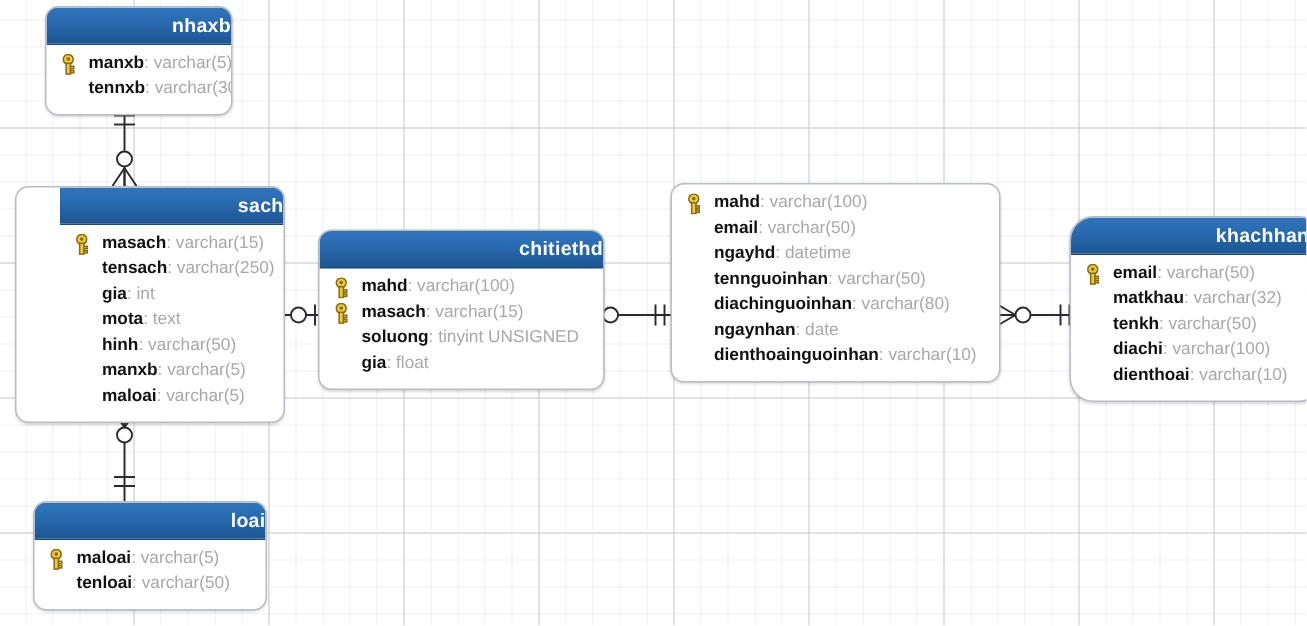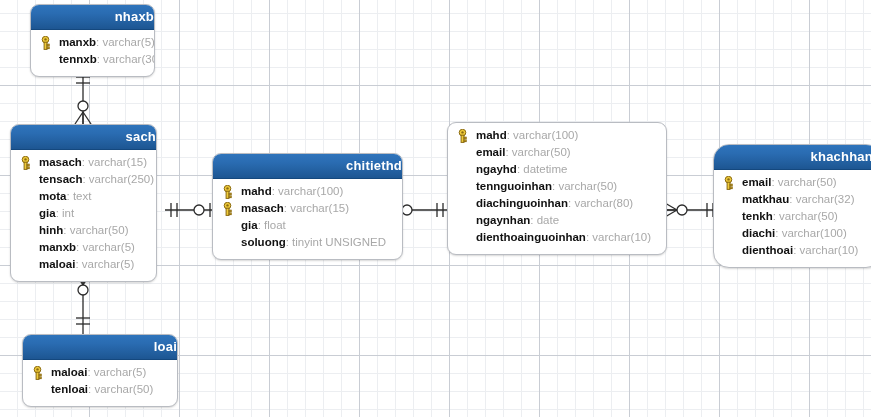--- a/index.html
+++ b/index.html
@@ -167,33 +167,33 @@
           <div class="field"><span class="keyicon"><svg viewBox="0 0 13 14" width="13" height="14">
                 <circle cx="5.5" cy="3.6" r="3.3" fill="#efcb3a" stroke="#8a6a12" stroke-width="1"></circle>
                 <circle cx="5.5" cy="3.4" r="1.2" fill="#8a6a12"></circle>
                 <rect x="4.1" y="6.2" width="2.9" height="7.2" fill="#efcb3a" stroke="#8a6a12" stroke-width="1"></rect>
                 <rect x="7.0" y="8.2" width="2.2" height="1.6" fill="#efcb3a" stroke="#8a6a12" stroke-width="1"></rect>
                 <rect x="7.0" y="11.0" width="2.2" height="1.6" fill="#efcb3a" stroke="#8a6a12" stroke-width="1"></rect>
               </svg></span><span class="fname">manxb</span><span class="ftype">: </span><span class="ftype">varchar(5)</span></div>
           <div class="field"><span class="fname">tennxb</span><span class="ftype">: </span><span class="ftype">varchar(30)</span></div>
         </div>
       </div>
-      <div class="table" style="left: 10px; top: 124px; width: 147px;">
+      <div class="table" style="left: 10px; top: 124px; width: 180px; padding-left: 29px;">
         <div class="table-header">sach</div>
         <div class="table-body">
           <div class="field"><span class="keyicon"><svg viewBox="0 0 13 14" width="13" height="14">
                 <circle cx="5.5" cy="3.6" r="3.3" fill="#efcb3a" stroke="#8a6a12" stroke-width="1"></circle>
                 <circle cx="5.5" cy="3.4" r="1.2" fill="#8a6a12"></circle>
                 <rect x="4.1" y="6.2" width="2.9" height="7.2" fill="#efcb3a" stroke="#8a6a12" stroke-width="1"></rect>
                 <rect x="7.0" y="8.2" width="2.2" height="1.6" fill="#efcb3a" stroke="#8a6a12" stroke-width="1"></rect>
                 <rect x="7.0" y="11.0" width="2.2" height="1.6" fill="#efcb3a" stroke="#8a6a12" stroke-width="1"></rect>
               </svg></span><span class="fname">masach</span><span class="ftype">: </span><span class="ftype">varchar(15)</span></div>
           <div class="field"><span class="fname">tensach</span><span class="ftype">: </span><span class="ftype">varchar(250)</span></div>
+          <div class="field"><span class="fname">gia</span><span class="ftype">: </span><span class="ftype">int</span></div>
           <div class="field"><span class="fname">mota</span><span class="ftype">: </span><span class="ftype">text</span></div>
-          <div class="field"><span class="fname">gia</span><span class="ftype">: </span><span class="ftype">int</span></div>
           <div class="field"><span class="fname">hinh</span><span class="ftype">: </span><span class="ftype">varchar(50)</span></div>
           <div class="field"><span class="fname">manxb</span><span class="ftype">: </span><span class="ftype">varchar(5)</span></div>
           <div class="field"><span class="fname">maloai</span><span class="ftype">: </span><span class="ftype">varchar(5)</span></div>
         </div>
       </div>
       <div class="table" style="left: 22px; top: 334px; width: 156px;">
         <div class="table-header">loai</div>
         <div class="table-body">
           <div class="field"><span class="keyicon"><svg viewBox="0 0 13 14" width="13" height="14">
                 <circle cx="5.5" cy="3.6" r="3.3" fill="#efcb3a" stroke="#8a6a12" stroke-width="1"></circle>
@@ -215,22 +215,22 @@
                 <rect x="7.0" y="8.2" width="2.2" height="1.6" fill="#efcb3a" stroke="#8a6a12" stroke-width="1"></rect>
                 <rect x="7.0" y="11.0" width="2.2" height="1.6" fill="#efcb3a" stroke="#8a6a12" stroke-width="1"></rect>
               </svg></span><span class="fname">mahd</span><span class="ftype">: </span><span class="ftype">varchar(100)</span></div>
           <div class="field"><span class="keyicon"><svg viewBox="0 0 13 14" width="13" height="14">
                 <circle cx="5.5" cy="3.6" r="3.3" fill="#efcb3a" stroke="#8a6a12" stroke-width="1"></circle>
                 <circle cx="5.5" cy="3.4" r="1.2" fill="#8a6a12"></circle>
                 <rect x="4.1" y="6.2" width="2.9" height="7.2" fill="#efcb3a" stroke="#8a6a12" stroke-width="1"></rect>
                 <rect x="7.0" y="8.2" width="2.2" height="1.6" fill="#efcb3a" stroke="#8a6a12" stroke-width="1"></rect>
                 <rect x="7.0" y="11.0" width="2.2" height="1.6" fill="#efcb3a" stroke="#8a6a12" stroke-width="1"></rect>
               </svg></span><span class="fname">masach</span><span class="ftype">: </span><span class="ftype">varchar(15)</span></div>
+          <div class="field"><span class="fname">soluong</span><span class="ftype">: </span><span class="ftype">tinyint UNSIGNED</span></div>
           <div class="field"><span class="fname">gia</span><span class="ftype">: </span><span class="ftype">float</span></div>
-          <div class="field"><span class="fname">soluong</span><span class="ftype">: </span><span class="ftype">tinyint UNSIGNED</span></div>
         </div>
       </div>
       <div class="table" style="left: 447px; top: 122px; width: 220px;">
         <div class="table-body">
           <div class="field"><span class="keyicon"><svg viewBox="0 0 13 14" width="13" height="14">
                 <circle cx="5.5" cy="3.6" r="3.3" fill="#efcb3a" stroke="#8a6a12" stroke-width="1"></circle>
                 <circle cx="5.5" cy="3.4" r="1.2" fill="#8a6a12"></circle>
                 <rect x="4.1" y="6.2" width="2.9" height="7.2" fill="#efcb3a" stroke="#8a6a12" stroke-width="1"></rect>
                 <rect x="7.0" y="8.2" width="2.2" height="1.6" fill="#efcb3a" stroke="#8a6a12" stroke-width="1"></rect>
                 <rect x="7.0" y="11.0" width="2.2" height="1.6" fill="#efcb3a" stroke="#8a6a12" stroke-width="1"></rect>

